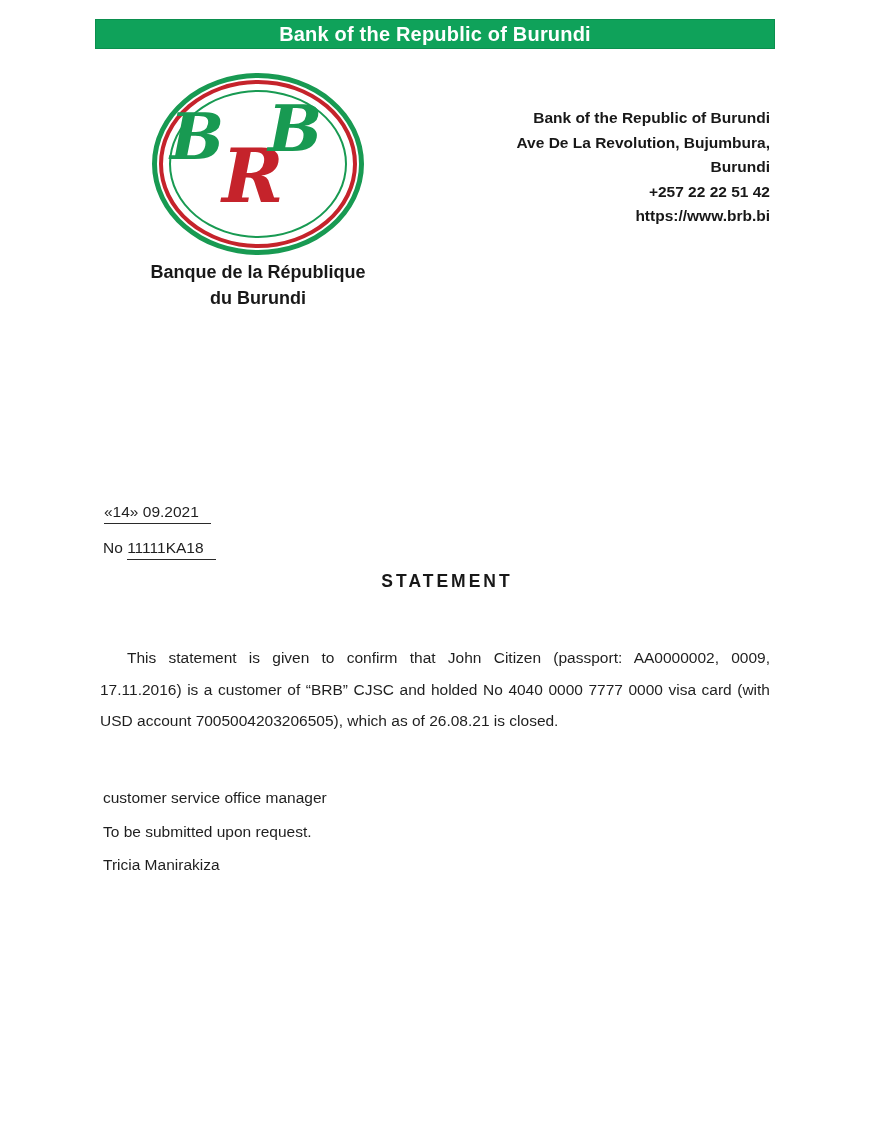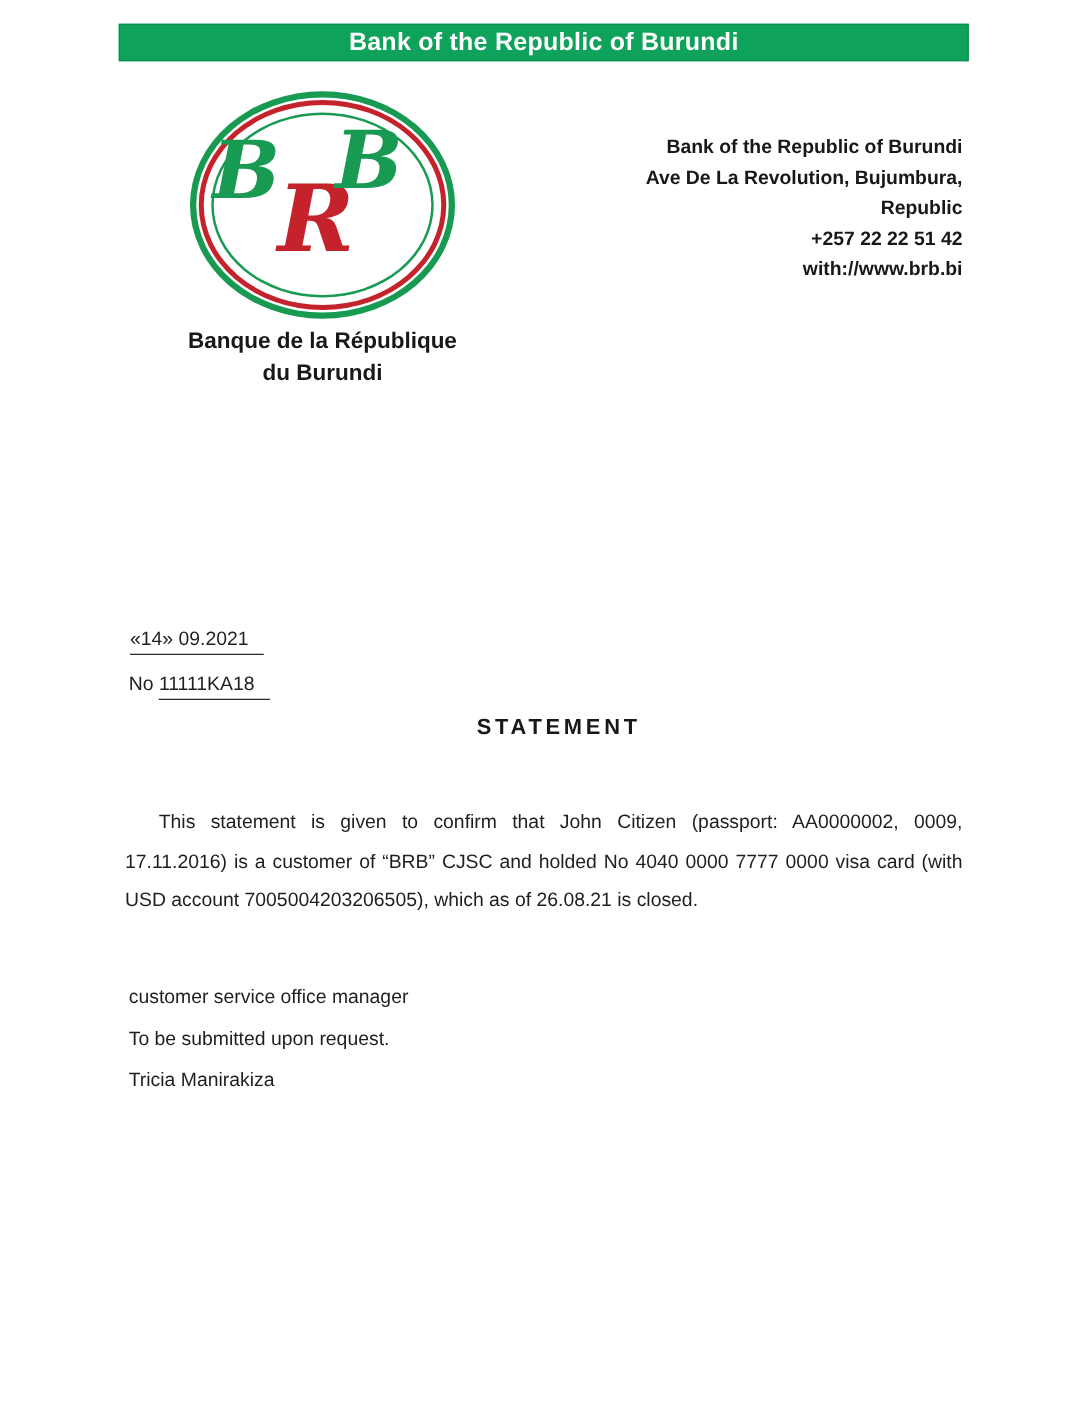--- a/index.html
+++ b/index.html
@@ -153,23 +153,23 @@
   </div>
 
   <div class="logo-caption">
     <div>Banque de la République</div>
     <div>du Burundi</div>
   </div>
 
   <div class="bank-info">
     <div>Bank of the Republic of Burundi</div>
     <div>Ave De La Revolution, Bujumbura,</div>
-    <div>Republic</div>
+    <div>Burundi</div>
     <div>+257 22 22 51 42</div>
-    <div>with://www.brb.bi</div>
+    <div>https://www.brb.bi</div>
   </div>
 
 
   <div class="ref-date">
     <span class="underlined">«14» 09.2021</span>
   </div>
 
   <div class="ref-no">
     <span>No</span>
     <span class="underlined">11111KA18</span>

